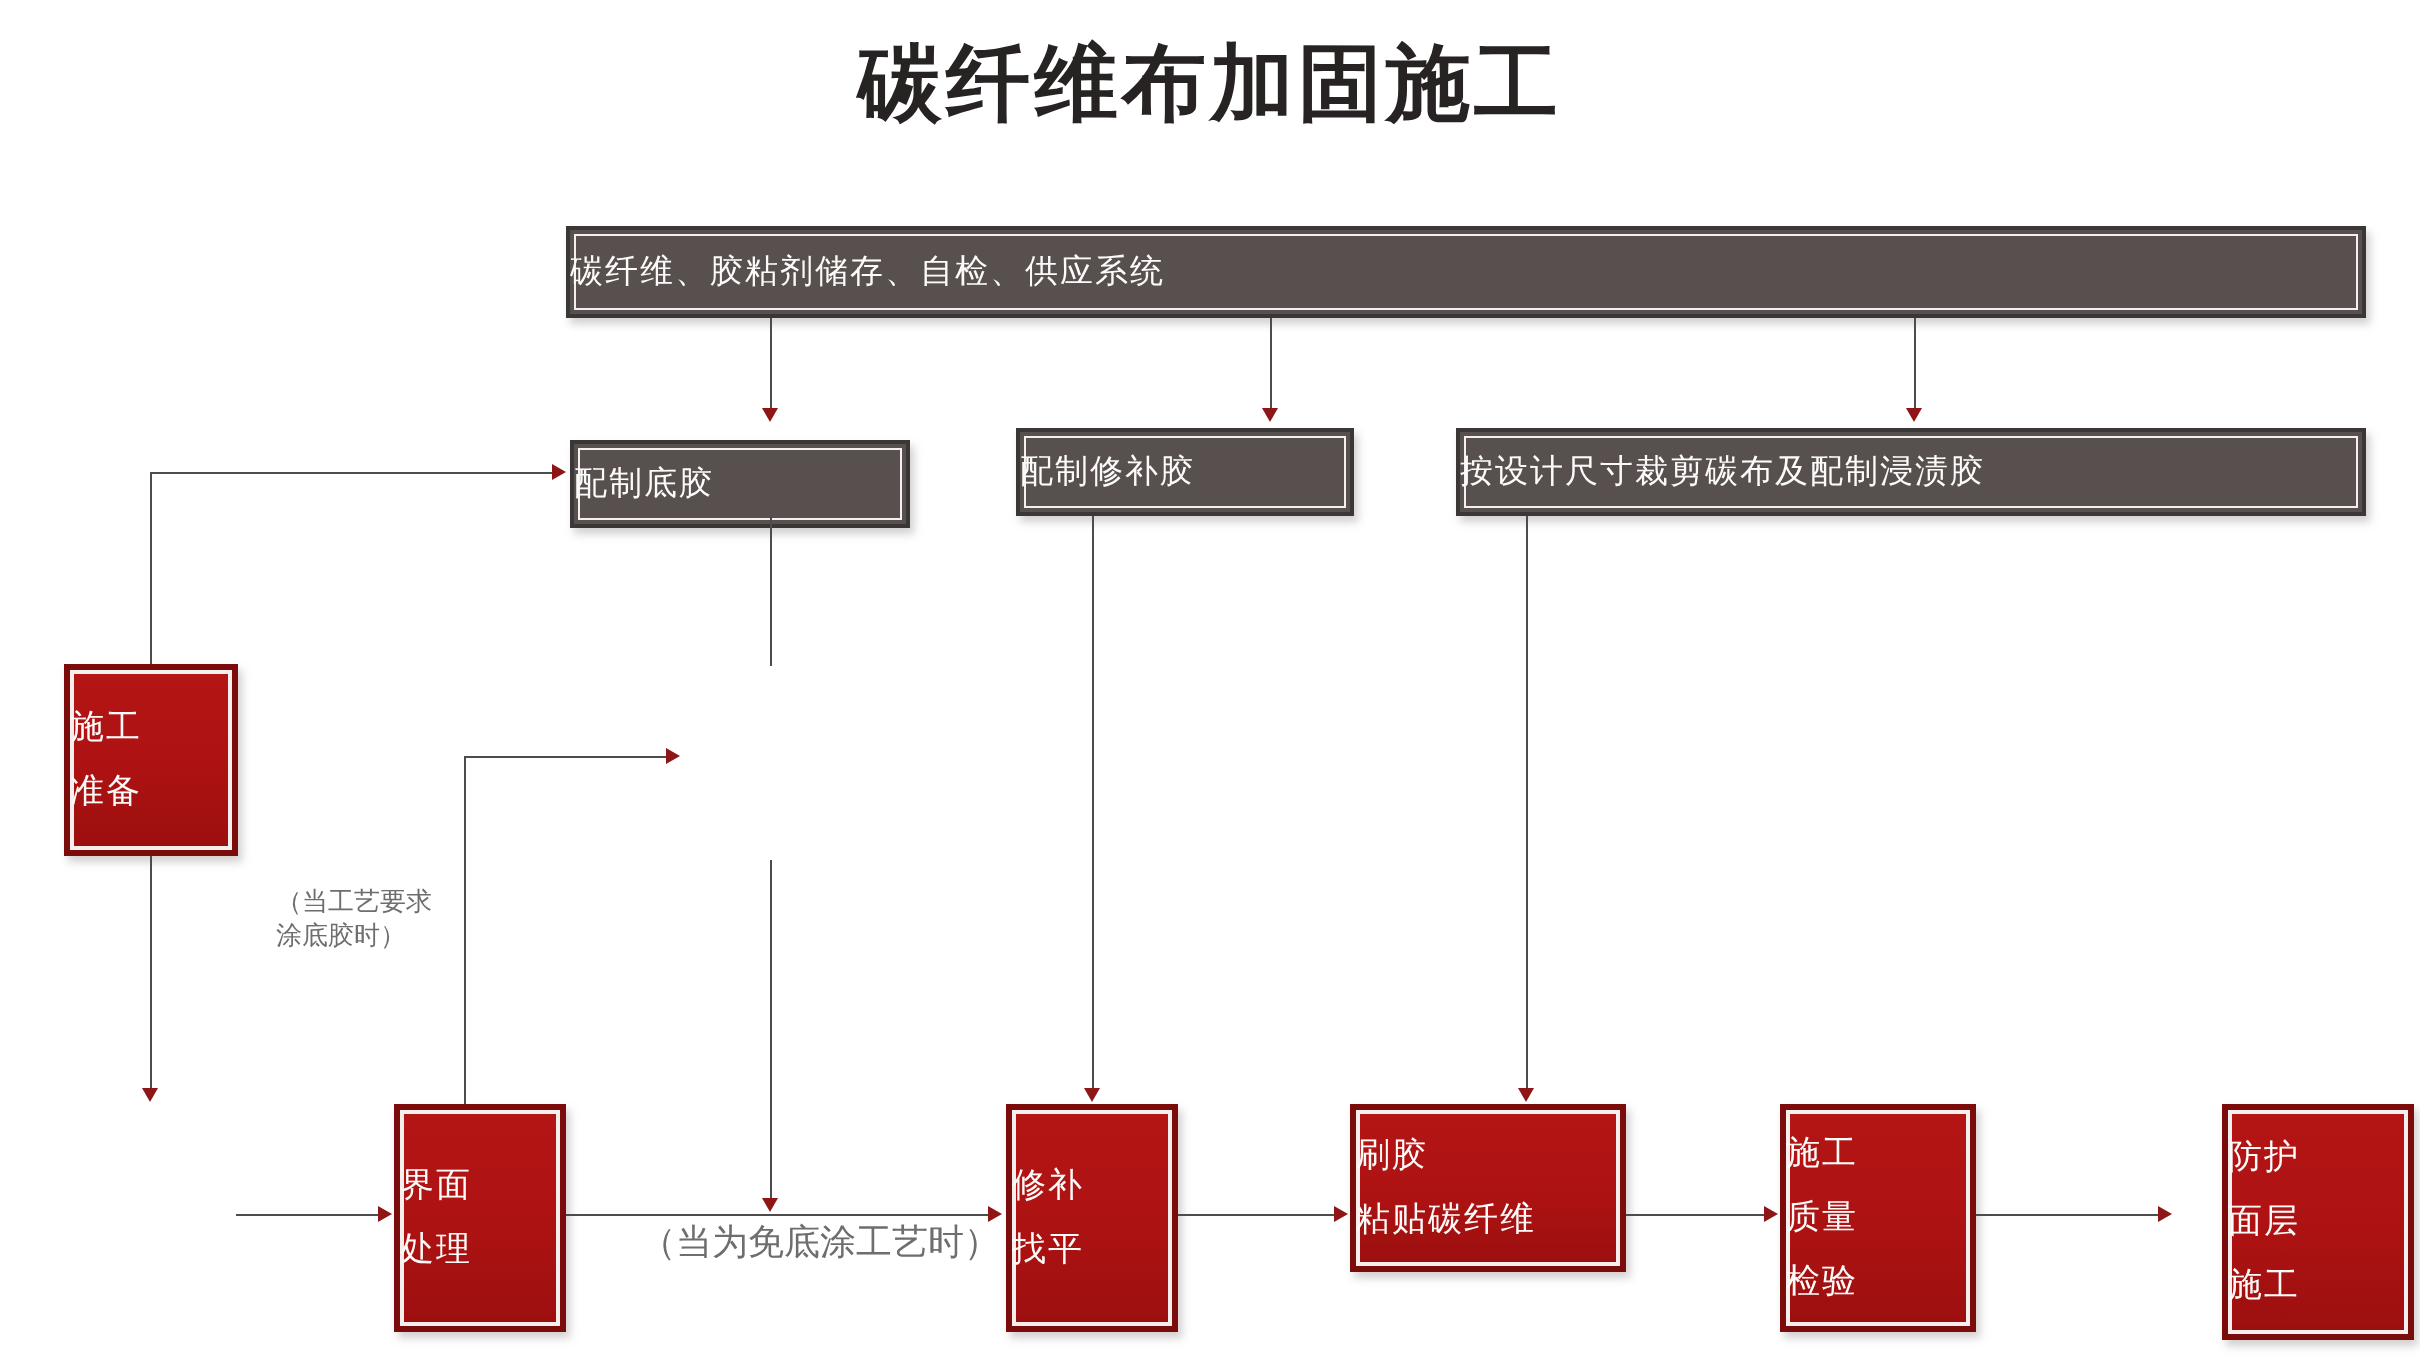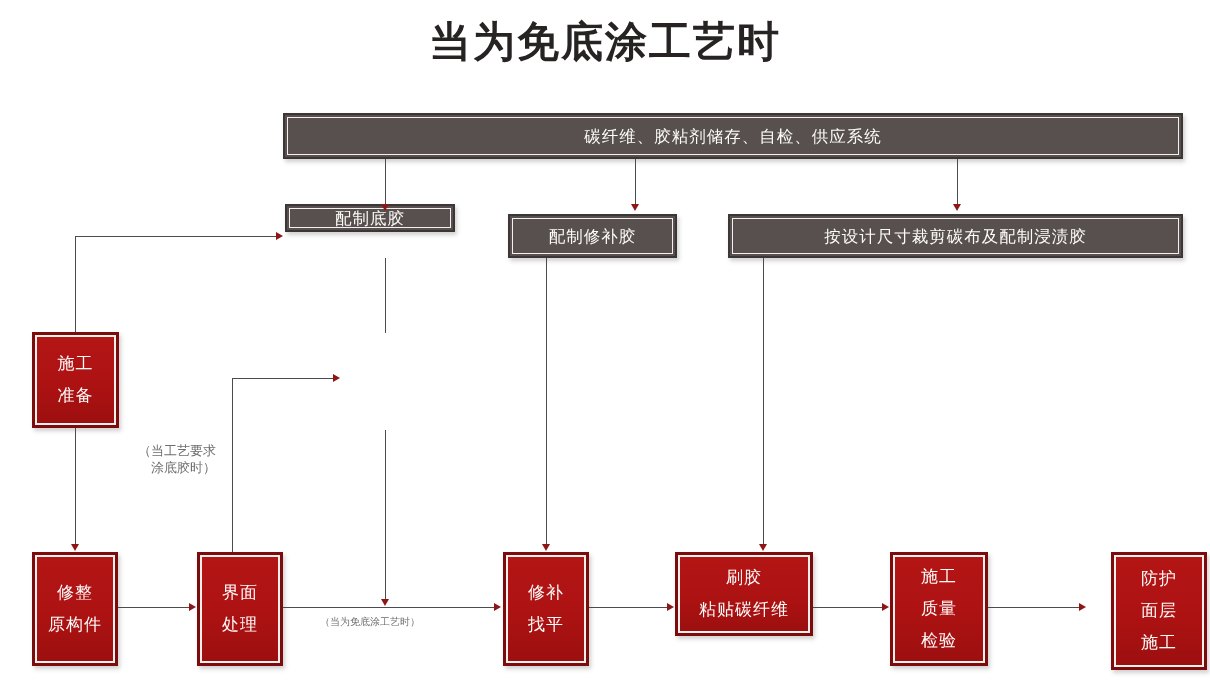--- a/index.html
+++ b/index.html
@@ -20,21 +20,21 @@
   .title{
     position:absolute;left:0;top:14px;width:100%;height:56px;
     display:flex;align-items:center;justify-content:center;
     font-size:42px;font-weight:bold;letter-spacing:2px;white-space:nowrap;
   }
   .t-dark{color:var(--title-text,#272323);}
   .t-red{color:var(--title-accent,#a31212);}
 
   .gbox,.rbox{
     position:absolute;display:flex;flex-direction:column;
-    align-items:center;justify-content:center;text-align:center;
+    align-items:flex-start;justify-content:center;text-align:center;
     color:var(--box-text,#fdfbfa);
   }
   .gbox{
     background:var(--gray-box-fill,#57504e);
     border:2px solid var(--gray-box-border,#3b3737);
     box-shadow: inset 0 0 0 2px var(--gray-box-fill,#57504e),
                 inset 0 0 0 3px var(--box-inner-line,#f5f0ee),
                 2px 3px 4px rgba(130,120,120,0.35);
     font-size:16.5px;letter-spacing:1px;
   }
@@ -50,59 +50,55 @@
 
   .ln{position:absolute;background:var(--connector-line,#4c4c4c);}
   .ar{position:absolute;width:0;height:0;border-style:solid;}
   .ar-d{border-width:7px 4px 0 4px;
         border-color:var(--arrow-head,#8e1616) transparent transparent transparent;}
   .ar-r{border-width:4px 0 4px 7px;
         border-color:transparent transparent transparent var(--arrow-head,#8e1616);}
 
   .note{
     position:absolute;color:var(--annotation-text,#6f6d6d);
-    font-size:13px;line-height:17px;white-space:nowrap;text-align:right;
+    font-size:13px;line-height:17px;white-space:nowrap;text-align:left;
   }
   .note .lbl{display:block;}
 </style>
 </head>
 <body>
 
 <div class="stage">
 
   <h1 class="title">
-      <span class="t-dark">当为免底涂工艺时</span>
+      <span class="t-dark">碳纤维布加固施工</span>
     </h1>
 
   <div class="gbox" style="left:283px;top:113px;width:900px;height:46px">
     <span class="lbl">碳纤维、胶粘剂储存、自检、供应系统</span>
   </div>
 
-  <div class="gbox" style="left:285px;top:204px;width:170px;height:28px">
+  <div class="gbox" style="left:285px;top:220px;width:170px;height:44px">
     <span class="lbl">配制底胶</span>
   </div>
 
   <div class="gbox" style="left:508px;top:214px;width:169px;height:44px">
     <span class="lbl">配制修补胶</span>
   </div>
 
   <div class="gbox" style="left:728px;top:214px;width:455px;height:44px">
     <span class="lbl">按设计尺寸裁剪碳布及配制浸渍胶</span>
   </div>
 
 
   <div class="rbox" style="left:32px;top:332px;width:87px;height:96px">
     <span class="lbl">施工</span>
     <span class="lbl">准备</span>
   </div>
 
-  <div class="rbox" style="left:32px;top:552px;width:86px;height:114px">
-    <span class="lbl">修整</span>
-    <span class="lbl">原构件</span>
-  </div>
 
   <div class="rbox" style="left:503px;top:552px;width:86px;height:114px">
     <span class="lbl">修补</span>
     <span class="lbl">找平</span>
   </div>
 
   <div class="rbox" style="left:197px;top:552px;width:86px;height:114px">
     <span class="lbl">界面</span>
     <span class="lbl">处理</span>
   </div>
@@ -168,17 +164,17 @@
   <div class="ar ar-r" style="left:882px;top:603px"></div>
 
   <div class="ln" style="left:988px;top:607px;width:92px;height:1px"></div>
   <div class="ar ar-r" style="left:1079px;top:603px"></div>
 
   <div class="note" style="left:138px;top:442px">
     <span class="lbl">（当工艺要求</span>
     <span class="lbl">涂底胶时）</span>
   </div>
 
-  <div class="note" style="left:320px;top:613px;font-size:10px">
+  <div class="note" style="left:320px;top:613px;font-size:18px">
     <span class="lbl">（当为免底涂工艺时）</span>
   </div>
 
 </div>
 
 </body></html>

